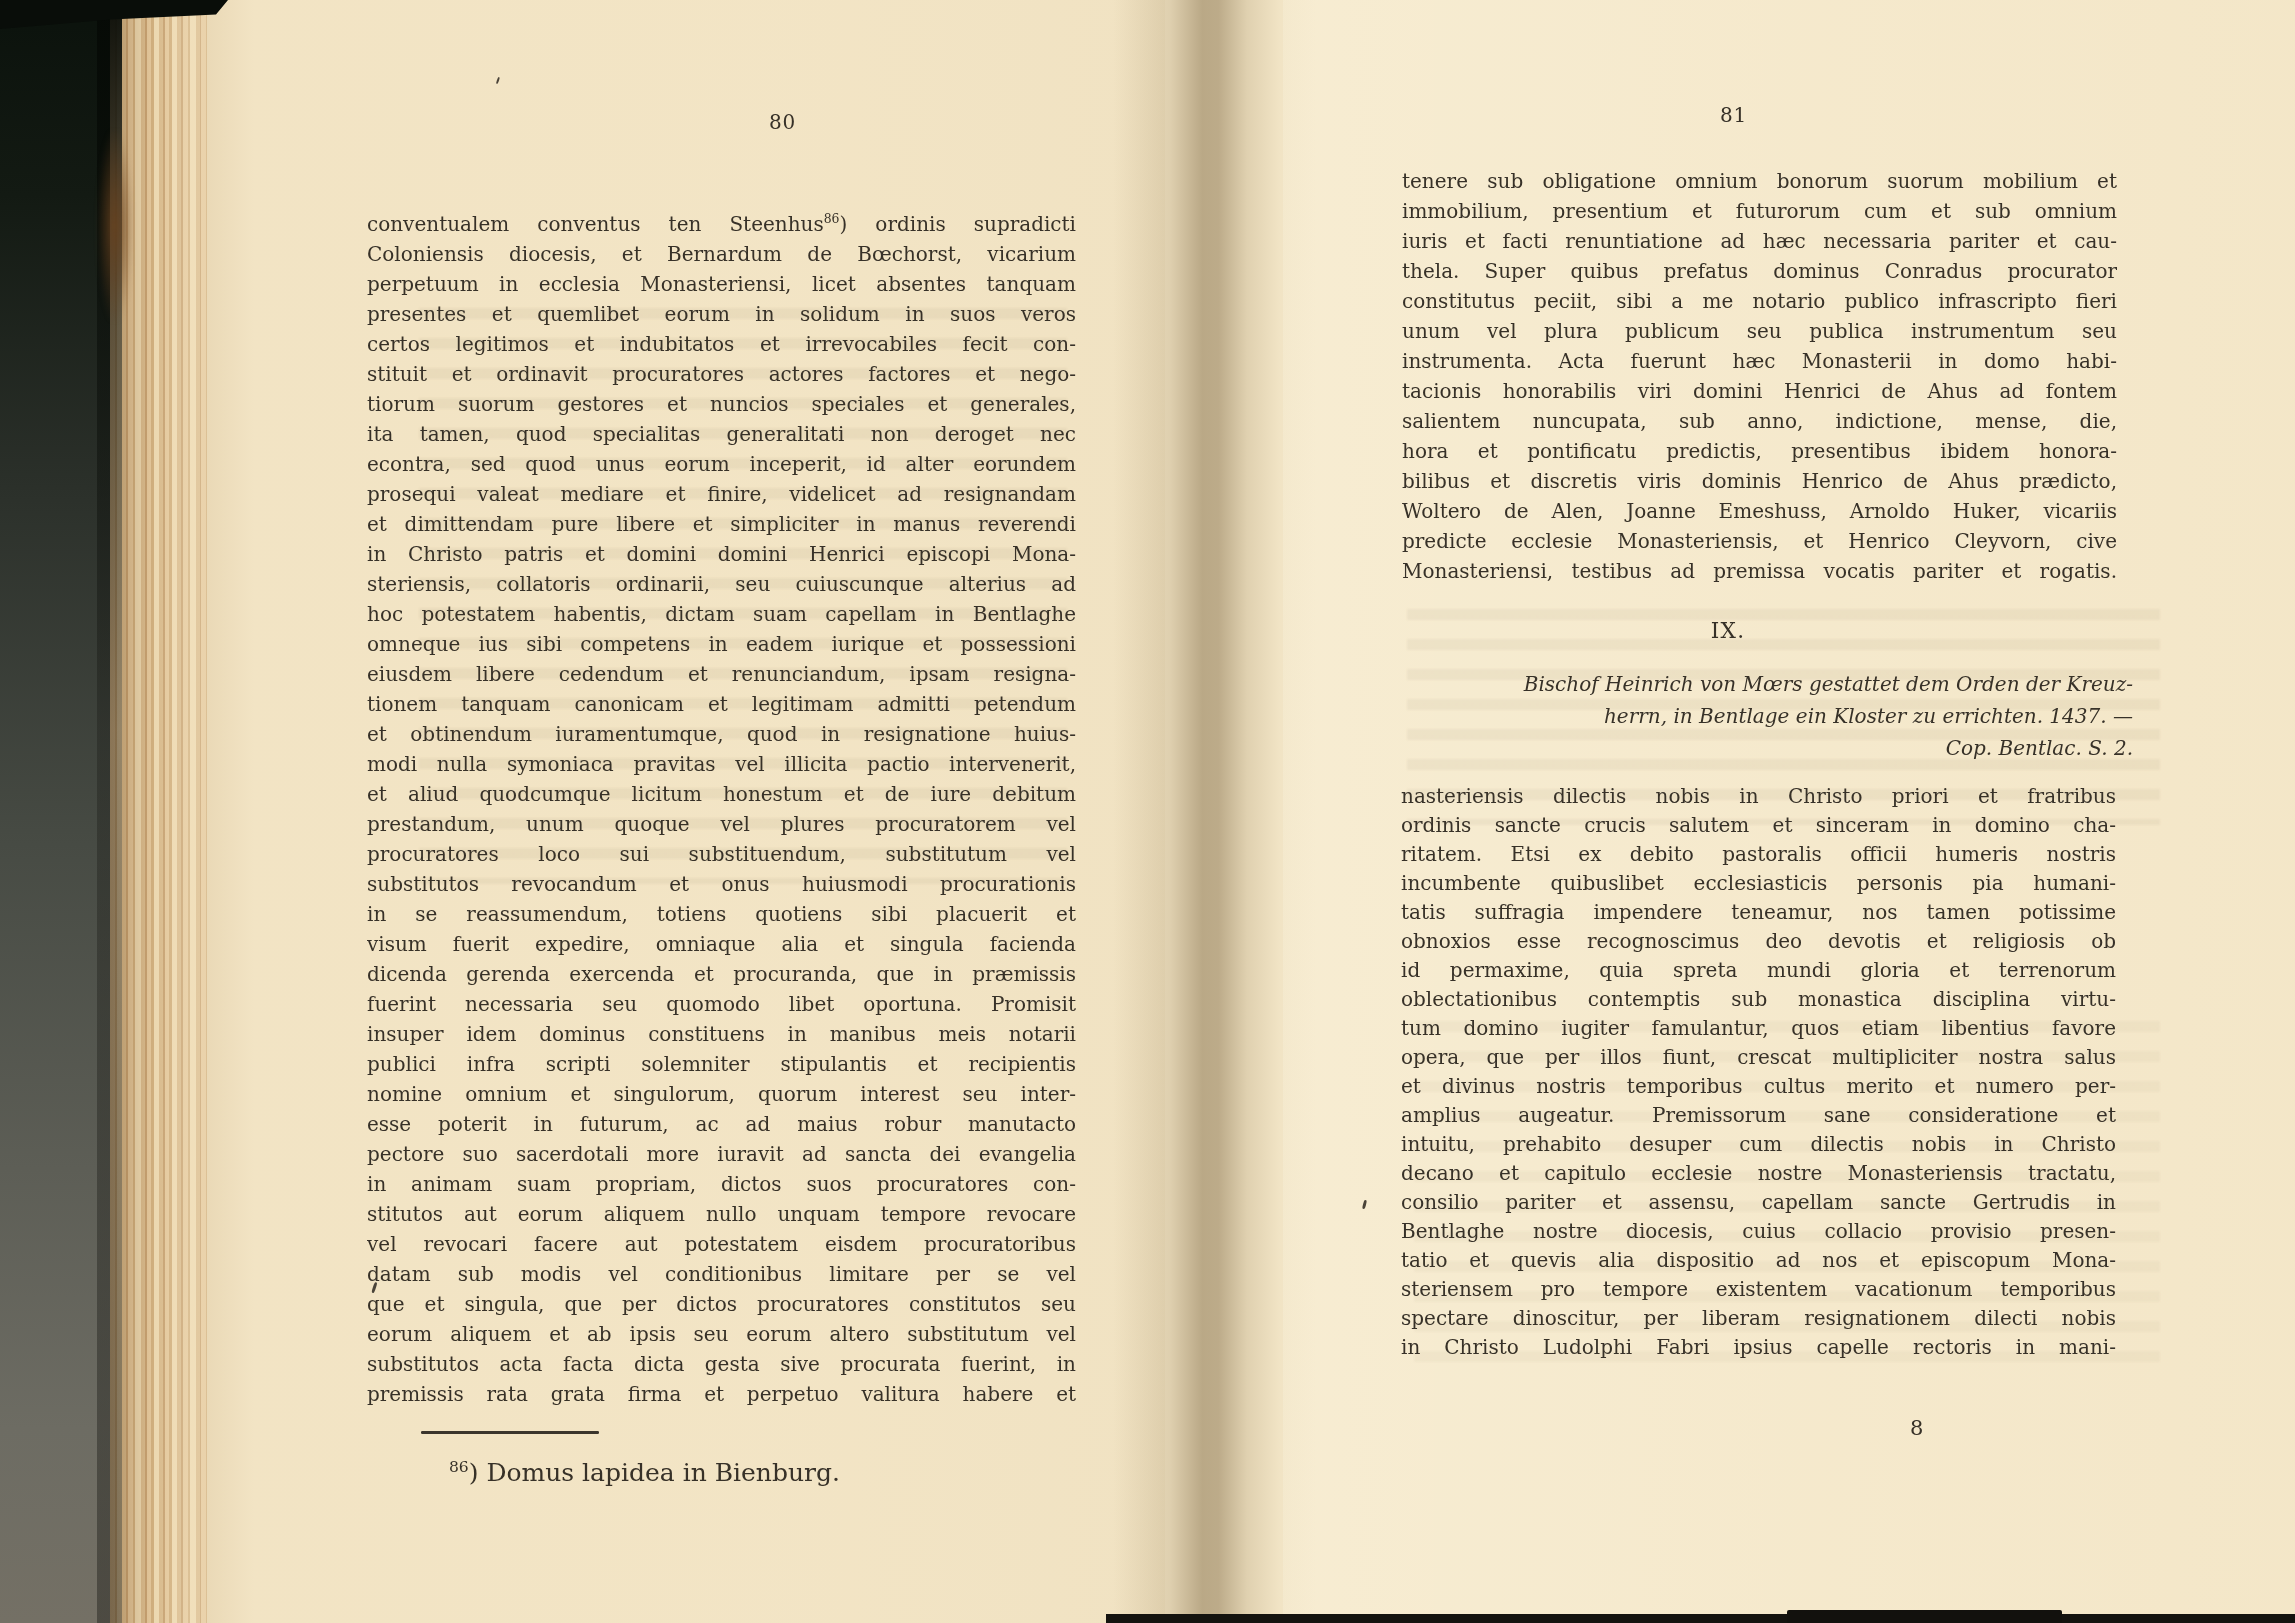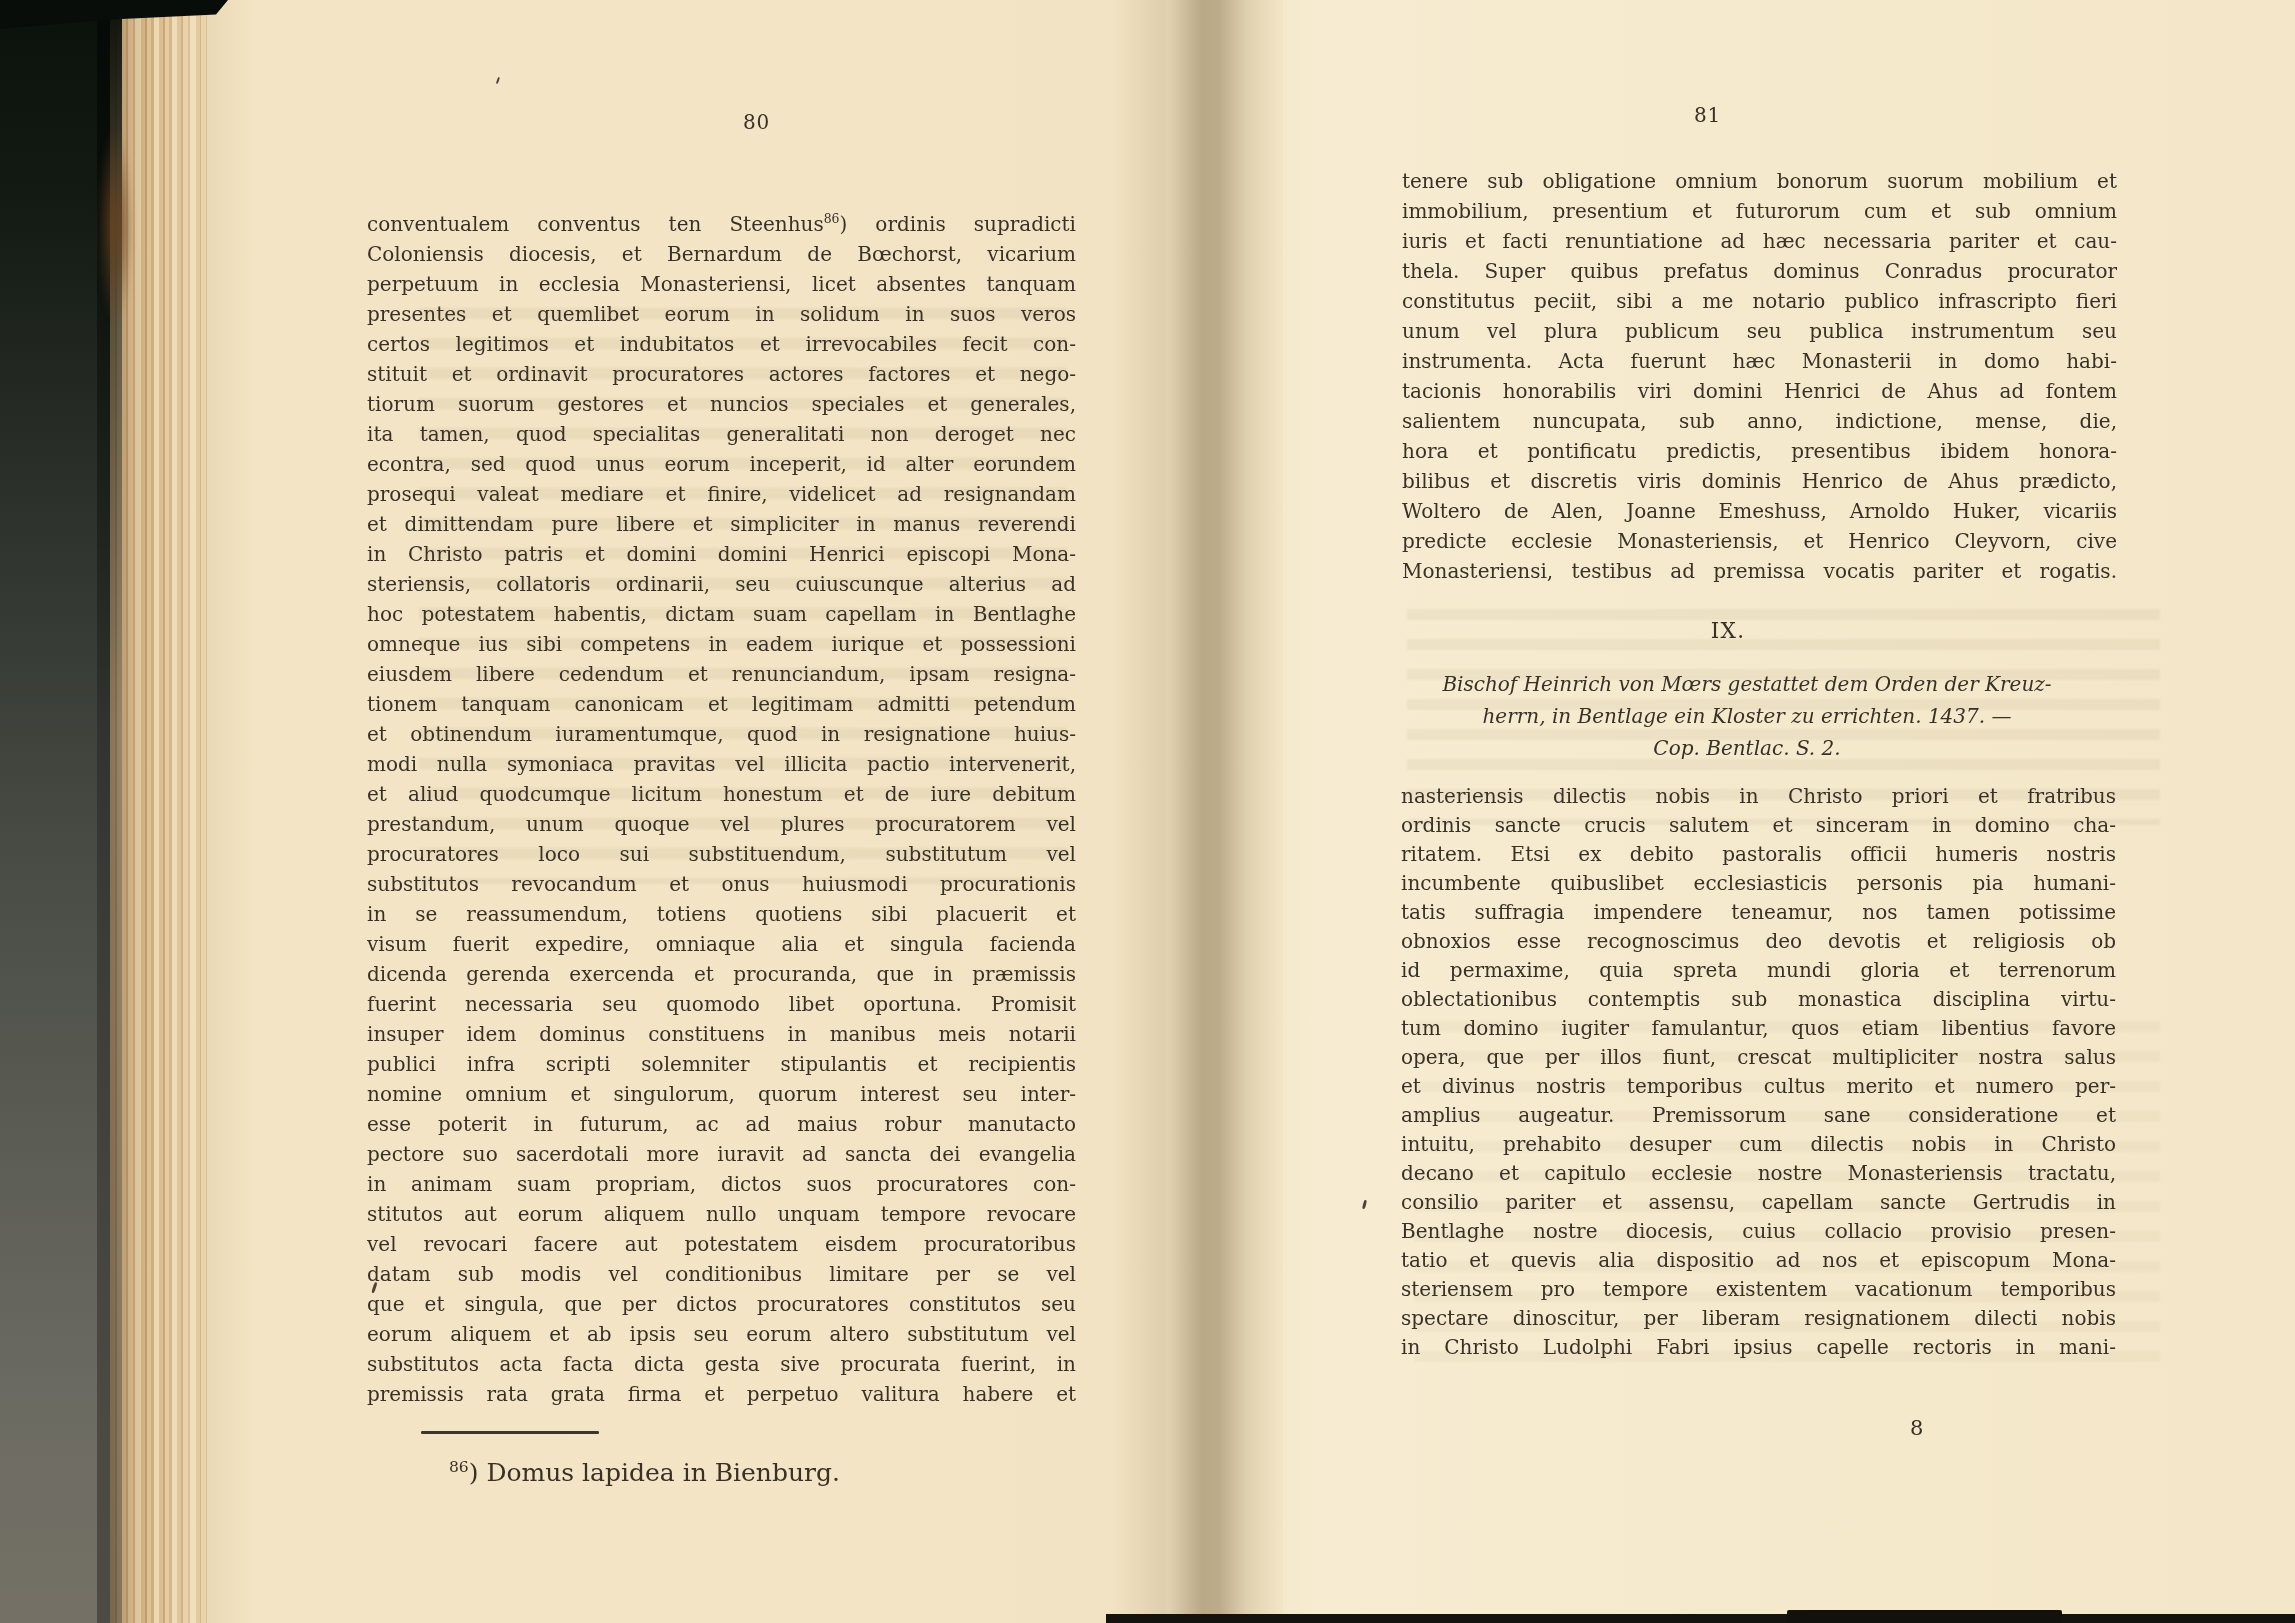--- a/index.html
+++ b/index.html
@@ -47,42 +47,42 @@
 
   
   .ghost{position:absolute;background:repeating-linear-gradient(180deg,
          rgba(122,102,66,.065) 0 11px,rgba(0,0,0,0) 11px 30px);filter:blur(1.3px);}
   .g1{left:419px;top:308px;width:648px;height:576px;}
   .g2{left:1407px;top:609px;width:753px;height:216px;}
   .g3{left:1414px;top:1021px;width:746px;height:353px;opacity:.7;}
 
   
   .ink{color:#373128;}
-  .pagenum{position:absolute;width:79px;font-size:20px;
+  .pagenum{position:absolute;width:79px;text-align:center;font-size:20px;
        letter-spacing:0.7px;}
   .pn-left{left:743px;top:110px;}
   .pn-right{left:1694px;top:103px;}
 
   .body{position:absolute;font-size:20px;}
   .jline{text-align:justify;text-align-last:justify;overflow:hidden;
        white-space:normal;}
   .left-body{left:367px;top:165px;width:709px;margin-top:44px;}
   .left-body .jline{height:30px;line-height:30px;}
   .right-p1{left:1402px;top:166px;width:715px;}
   .right-p1 .jline{height:30px;line-height:30px;}
   .right-p2{left:1401px;top:782px;width:715px;}
   .right-p2 .jline{height:29px;line-height:29px;}
   .indent{text-indent:41px;}
   sup{font-size:0.62em;vertical-align:super;line-height:0;}
 
   .section-number{position:absolute;left:1368px;top:618px;width:720px;
        text-align:center;font-size:21.6px;letter-spacing:1.3px;}
   .heading{position:absolute;left:1361px;top:668px;width:772px;
        font-style:italic;font-size:20px;}
-  .hline{text-align:center;height:32px;line-height:32px;}
+  .hline{text-align:right;height:32px;line-height:32px;}
 
   .fn-rule{position:absolute;left:421px;top:1431px;width:178px;height:3.3px;
        background:#3b352c;border-radius:1.3px;}
   .footnote{position:absolute;left:367px;top:1458px;width:709px;font-size:25px;
        padding-left:0;}
   .footnote .fn-in{margin-left:82px;}
 
   .sig{position:absolute;left:1910px;top:1416px;font-size:21px;}
 
   .speck{position:absolute;background:#4a4338;border-radius:40%;}

